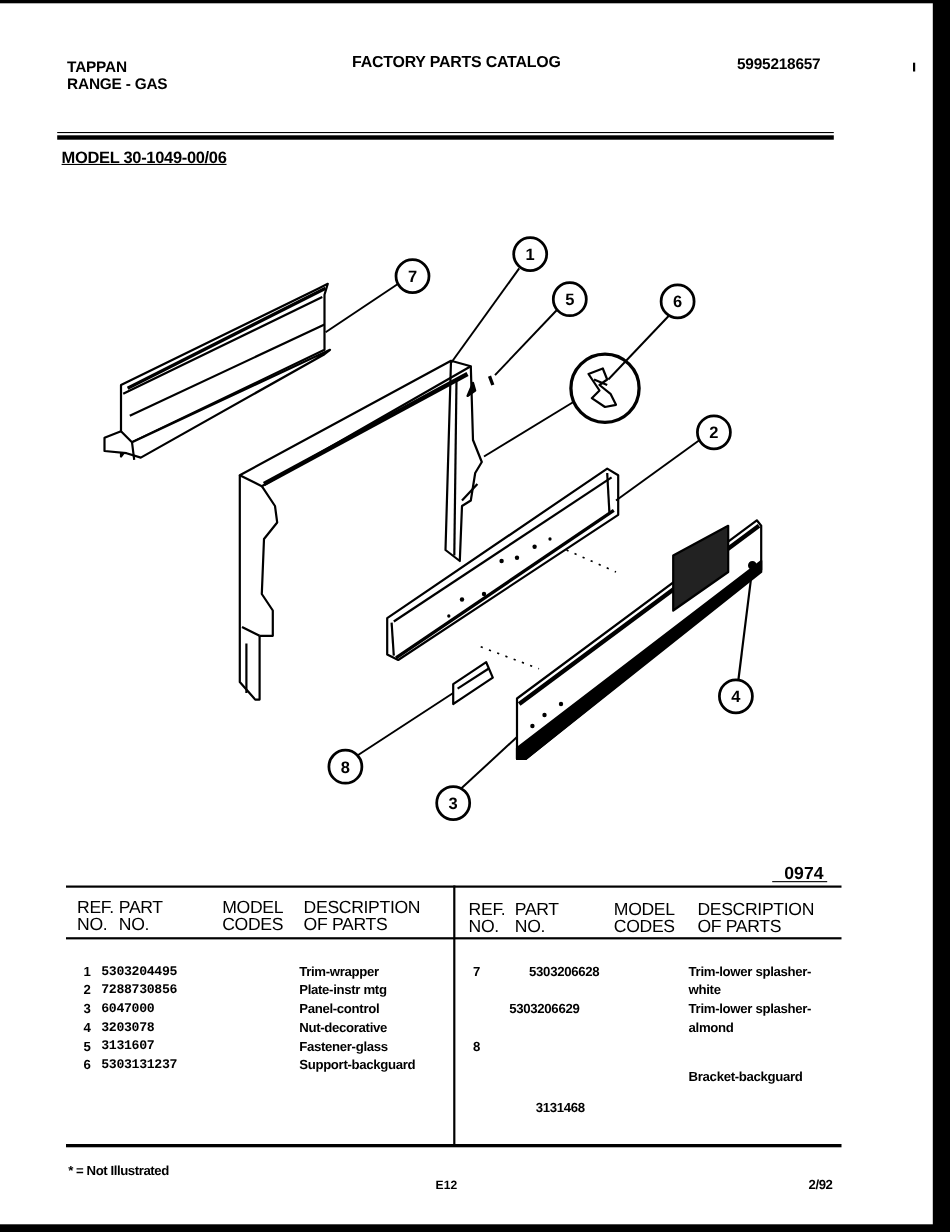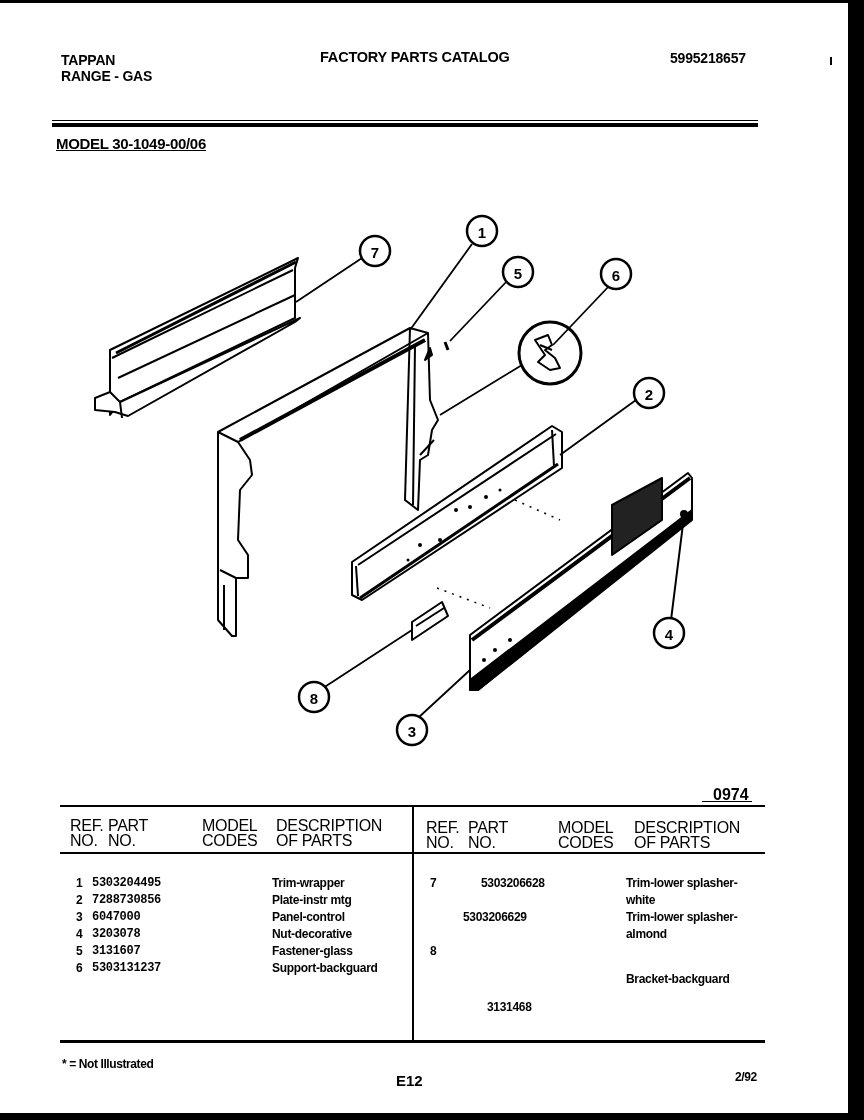--- a/index.html
+++ b/index.html
@@ -28,21 +28,21 @@
   .table-top { position: absolute; left: 60px; top: 805px; width: 705px; height: 2px; background: #000; }
   .table-hdr-rule { position: absolute; left: 60px; top: 852px; width: 705px; height: 2px; background: #000; }
   .table-bottom { position: absolute; left: 60px; top: 1040px; width: 705px; height: 3px; background: #000; }
   .table-vdiv { position: absolute; left: 412px; top: 805px; width: 2px; height: 236px; background: #000; }
 
   .th { position: absolute; font-weight: normal; font-size: 16px; line-height: 15px; letter-spacing: -0.3px; }
   .cell { position: absolute; font-weight: bold; font-size: 12px; line-height: 17px; letter-spacing: -0.3px; }
   .desc-cell { line-height: 17px; }
 
   .footnote { position: absolute; left: 62px; top: 1057px; font-weight: bold; font-size: 12px; letter-spacing: -0.4px; }
-  .page-id { position: absolute; left: 396px; top: 1072px; font-weight: bold; font-size: 15px; }
+  .page-id { position: absolute; left: 396px; top: 1072px; font-weight: bold; font-size: 11px; }
   .date { position: absolute; left: 735px; top: 1070px; font-weight: bold; font-size: 12px; letter-spacing: -0.4px; text-align: right; }
 
   .callout-text { font-family: "Liberation Sans", sans-serif; font-weight: bold; font-size: 15px; }
 </style>
 </head>
 <body>
 
 <div class="top-edge"></div>
 <div class="right-edge"></div>
 <div class="bottom-edge"></div>

